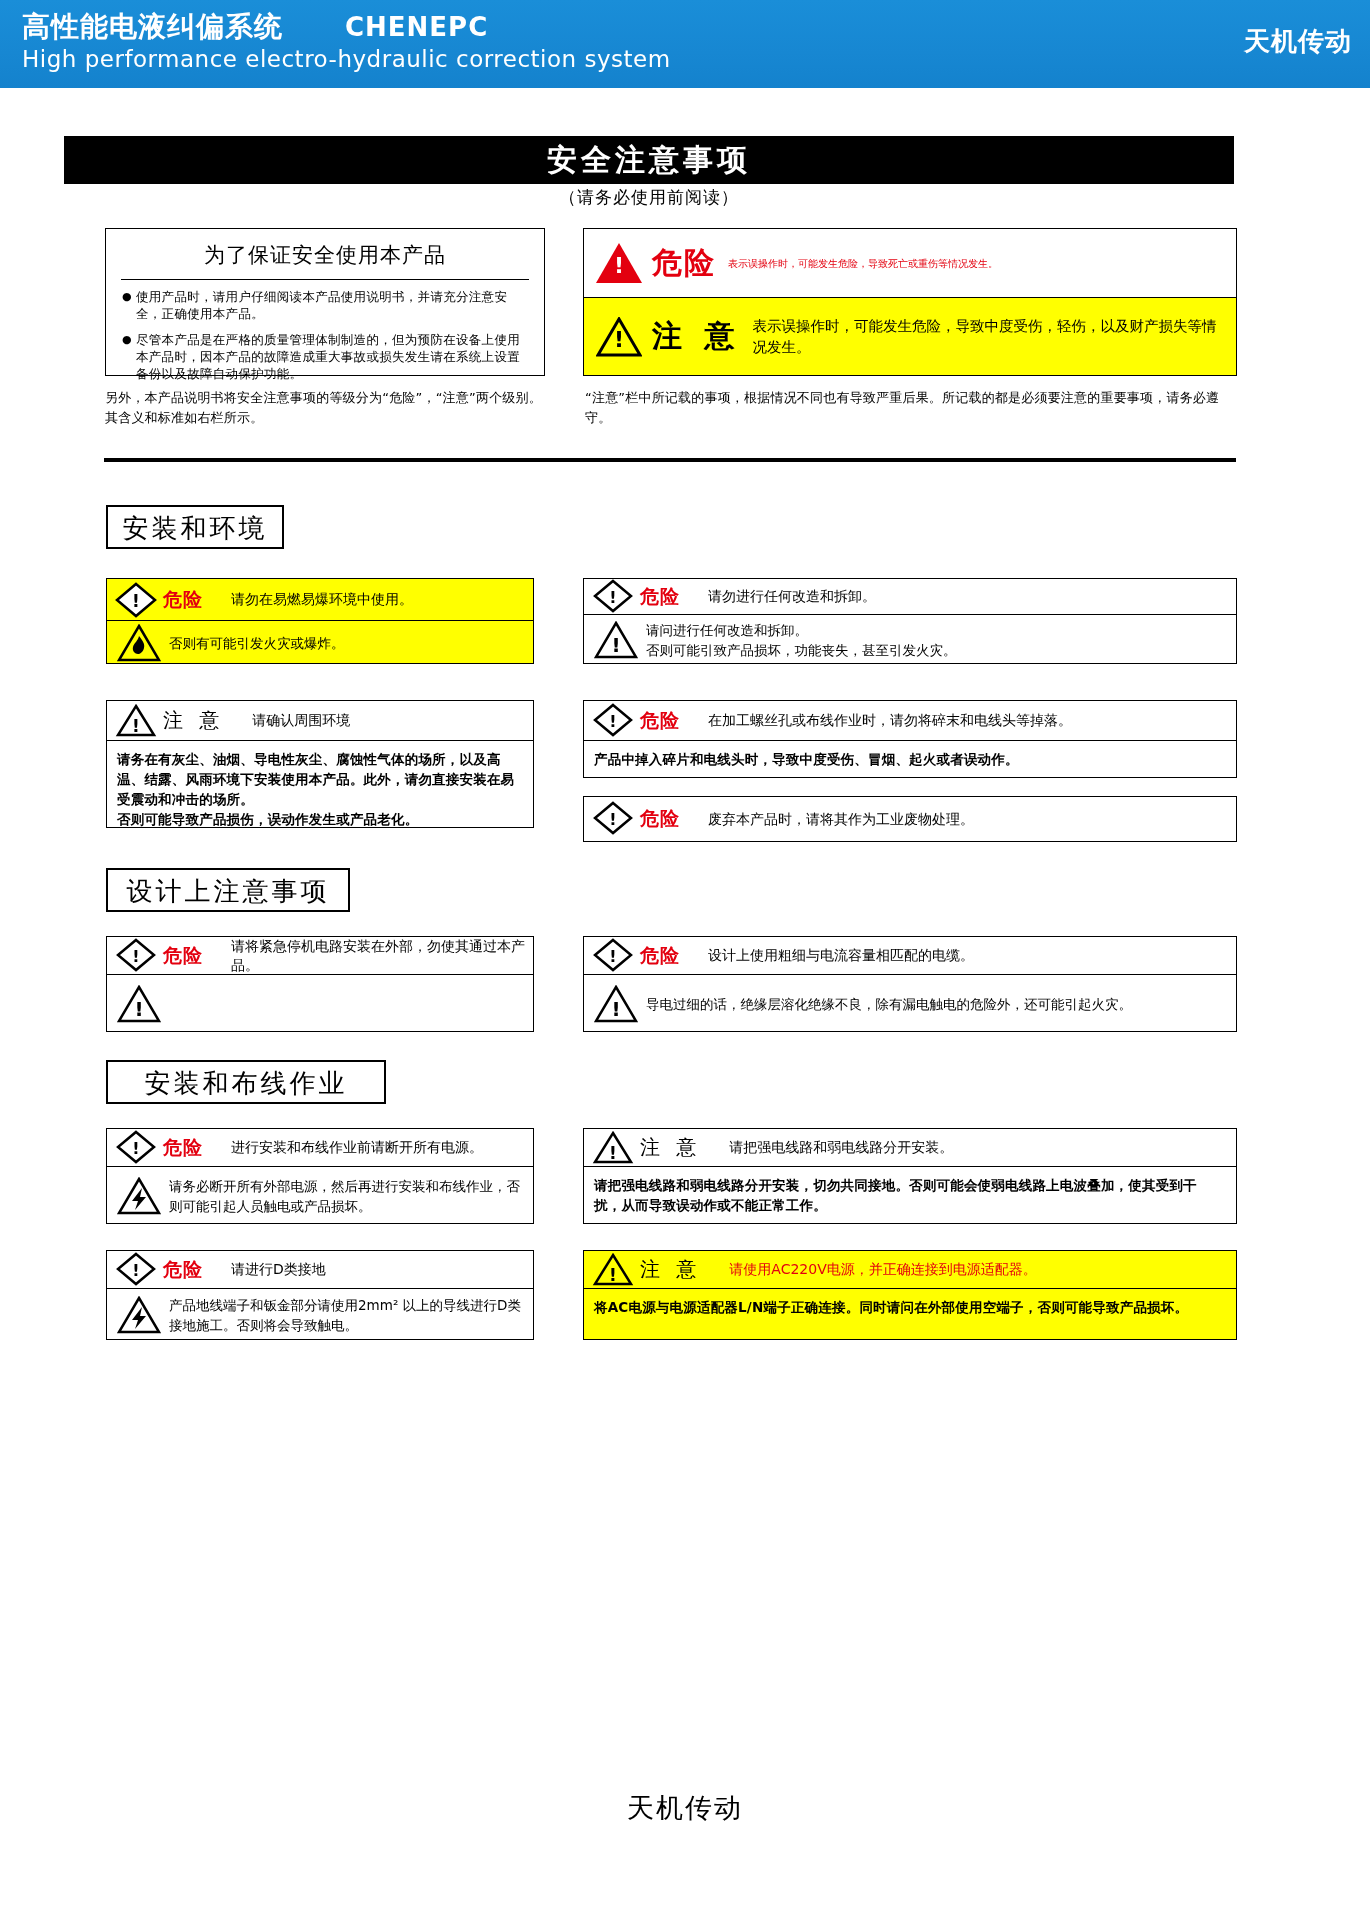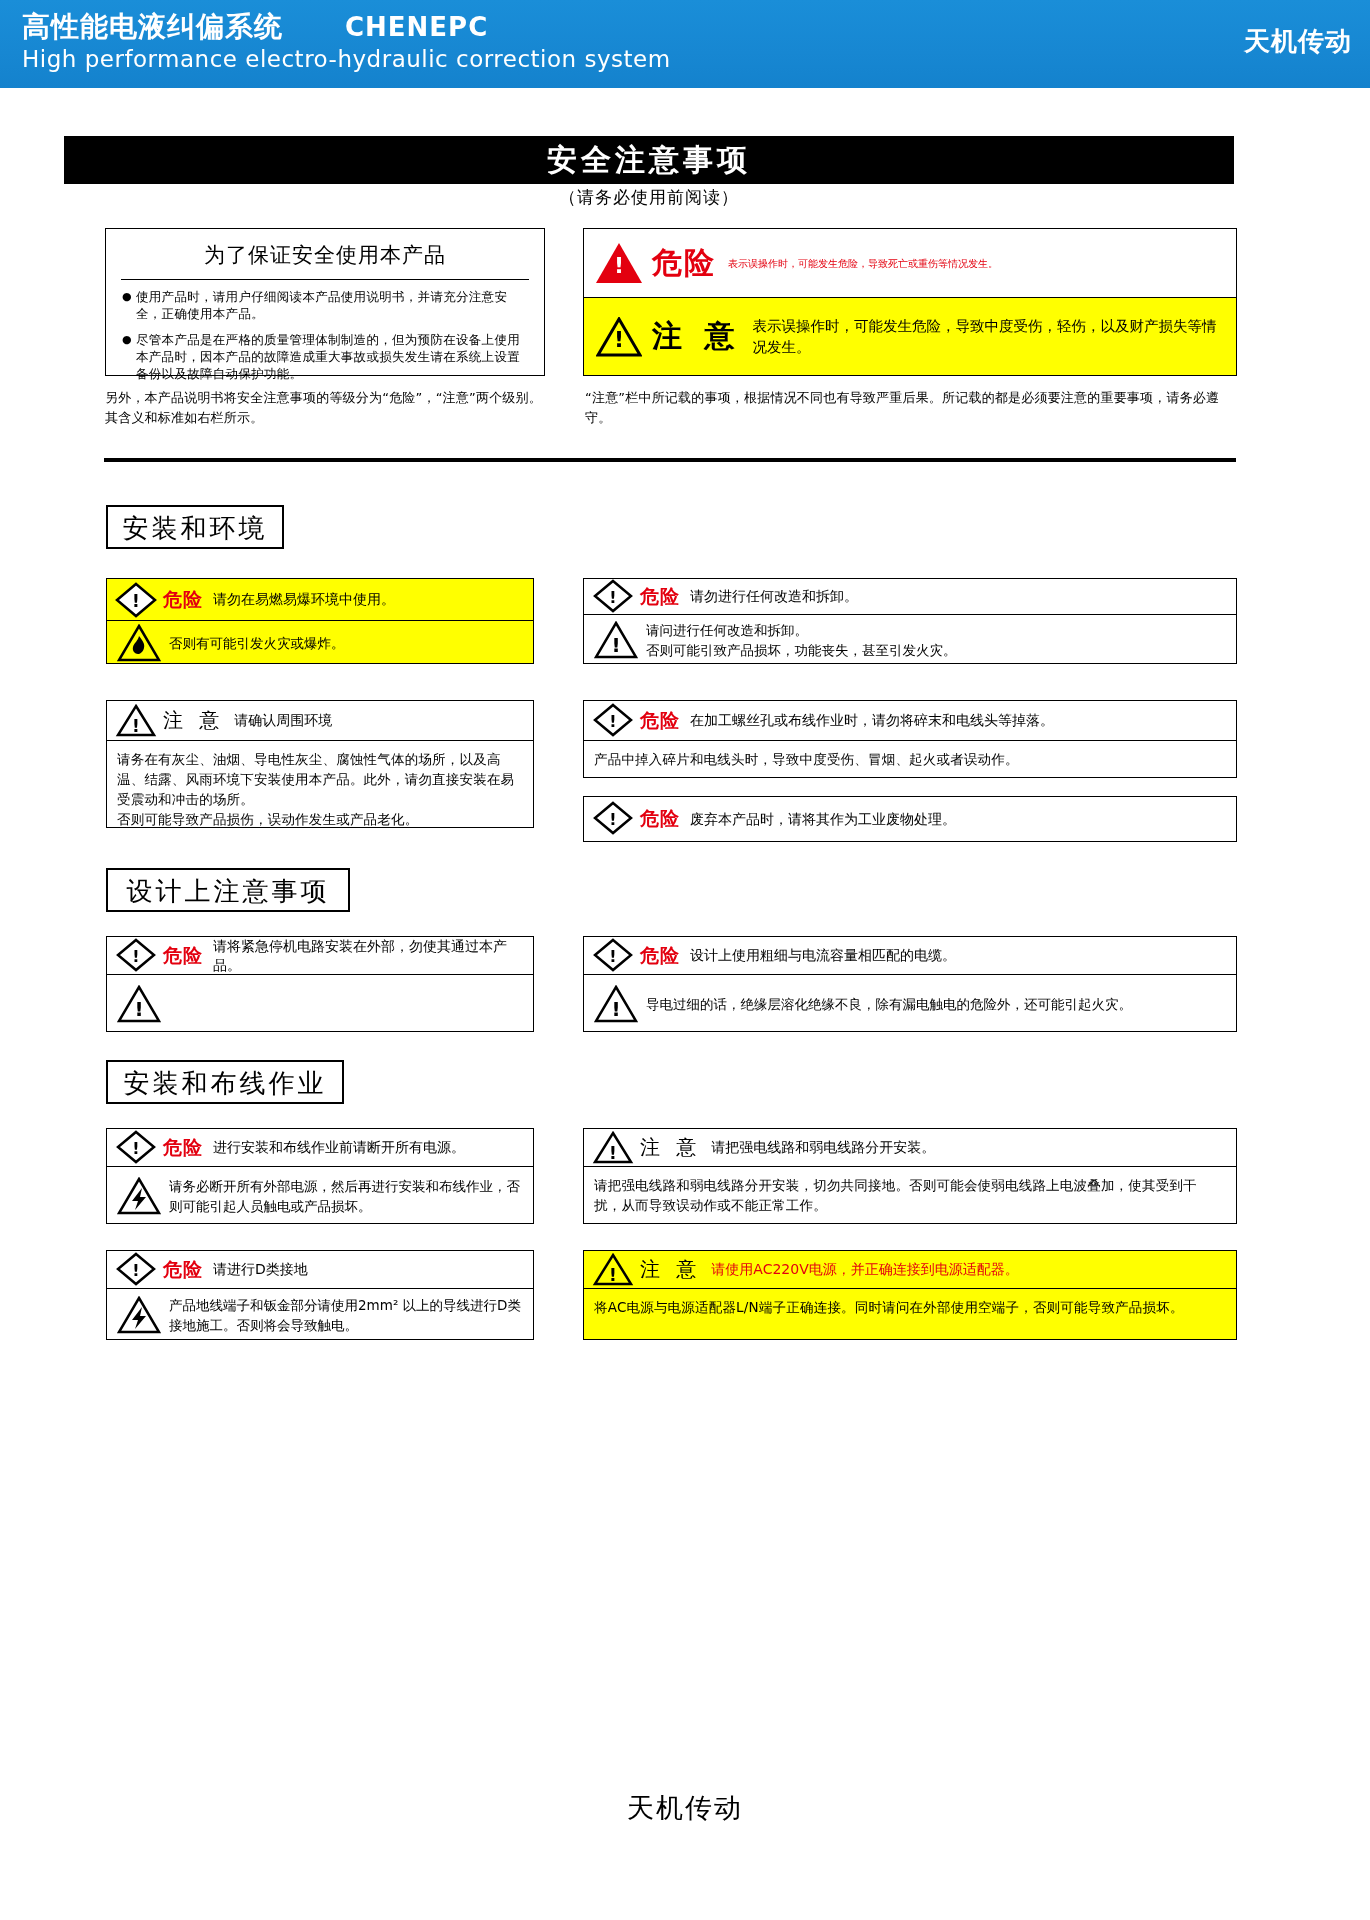--- a/index.html
+++ b/index.html
@@ -139,24 +139,24 @@
     flex:0 0 42px;width:42px;height:36px;margin-left:8px;position:relative;
   }
   .lbl-dg{
     color:#e3000f;font-size:19px;font-weight:bold;margin-left:6px;letter-spacing:1px;
     flex:0 0 auto;
   }
   .lbl-ca{
     color:#000;font-size:20px;margin-left:6px;letter-spacing:5px;flex:0 0 auto;
   }
   .row-txt{
-    font-size:14px;line-height:19px;margin-left:10px;flex:1;padding-right:8px;
+    font-size:14px;line-height:19px;margin-left:28px;flex:1;padding-right:8px;
   }
   .body-txt{
-    font-size:13.5px;line-height:20px;padding:8px 12px 8px 10px;letter-spacing:0.2px;
+    font-size:13.5px;line-height:20px;padding:8px 12px 8px 10px;letter-spacing:0.2px;font-weight:bold;
   }
   .body-flex{display:flex;align-items:center;}
   .body-flex .bt{font-size:13.5px;line-height:20px;flex:1;padding:6px 10px 6px 8px;}
 
   
   .tri-big{
     position:relative;width:44px;height:38px;flex:0 0 44px;margin-left:10px;
   }
   .tri-big svg{display:block;}
 
@@ -347,21 +347,21 @@
     <div class="tri-big">
       <svg width="44" height="38" viewBox="0 0 44 38">
           <polygon points="22,2 42,36 2,36" fill="#fff" stroke="#000" stroke-width="2.5"></polygon>
           <text x="22" y="31" font-size="20" text-anchor="middle" font-weight="bold">!</text>
         </svg>
     </div>
     <div class="bt">导电过细的话，绝缘层溶化绝缘不良，除有漏电触电的危险外，还可能引起火灾。</div>
   </div>
 </div>
 
-<div class="sec-tag" style="left:106px;top:1060px;width:238px;height:44px;line-height:42px;">安装和布线作业</div>
+<div class="sec-tag" style="left:106px;top:1060px;width:280px;height:44px;line-height:42px;">安装和布线作业</div>
 
 <div class="panel" style="left:106px;top:1128px;width:428px;height:96px;">
   <div class="row bord" style="height:38px;">
     <div class="ic">
       <svg width="42" height="34" viewBox="0 0 42 34">
           <polygon points="21,2 39,17 21,32 3,17" fill="#fff" stroke="#000" stroke-width="2.5"></polygon>
           <text x="21" y="24" font-size="16" text-anchor="middle" font-weight="bold">!</text>
         </svg>
     </div>
     <div class="lbl-dg">危险</div>

